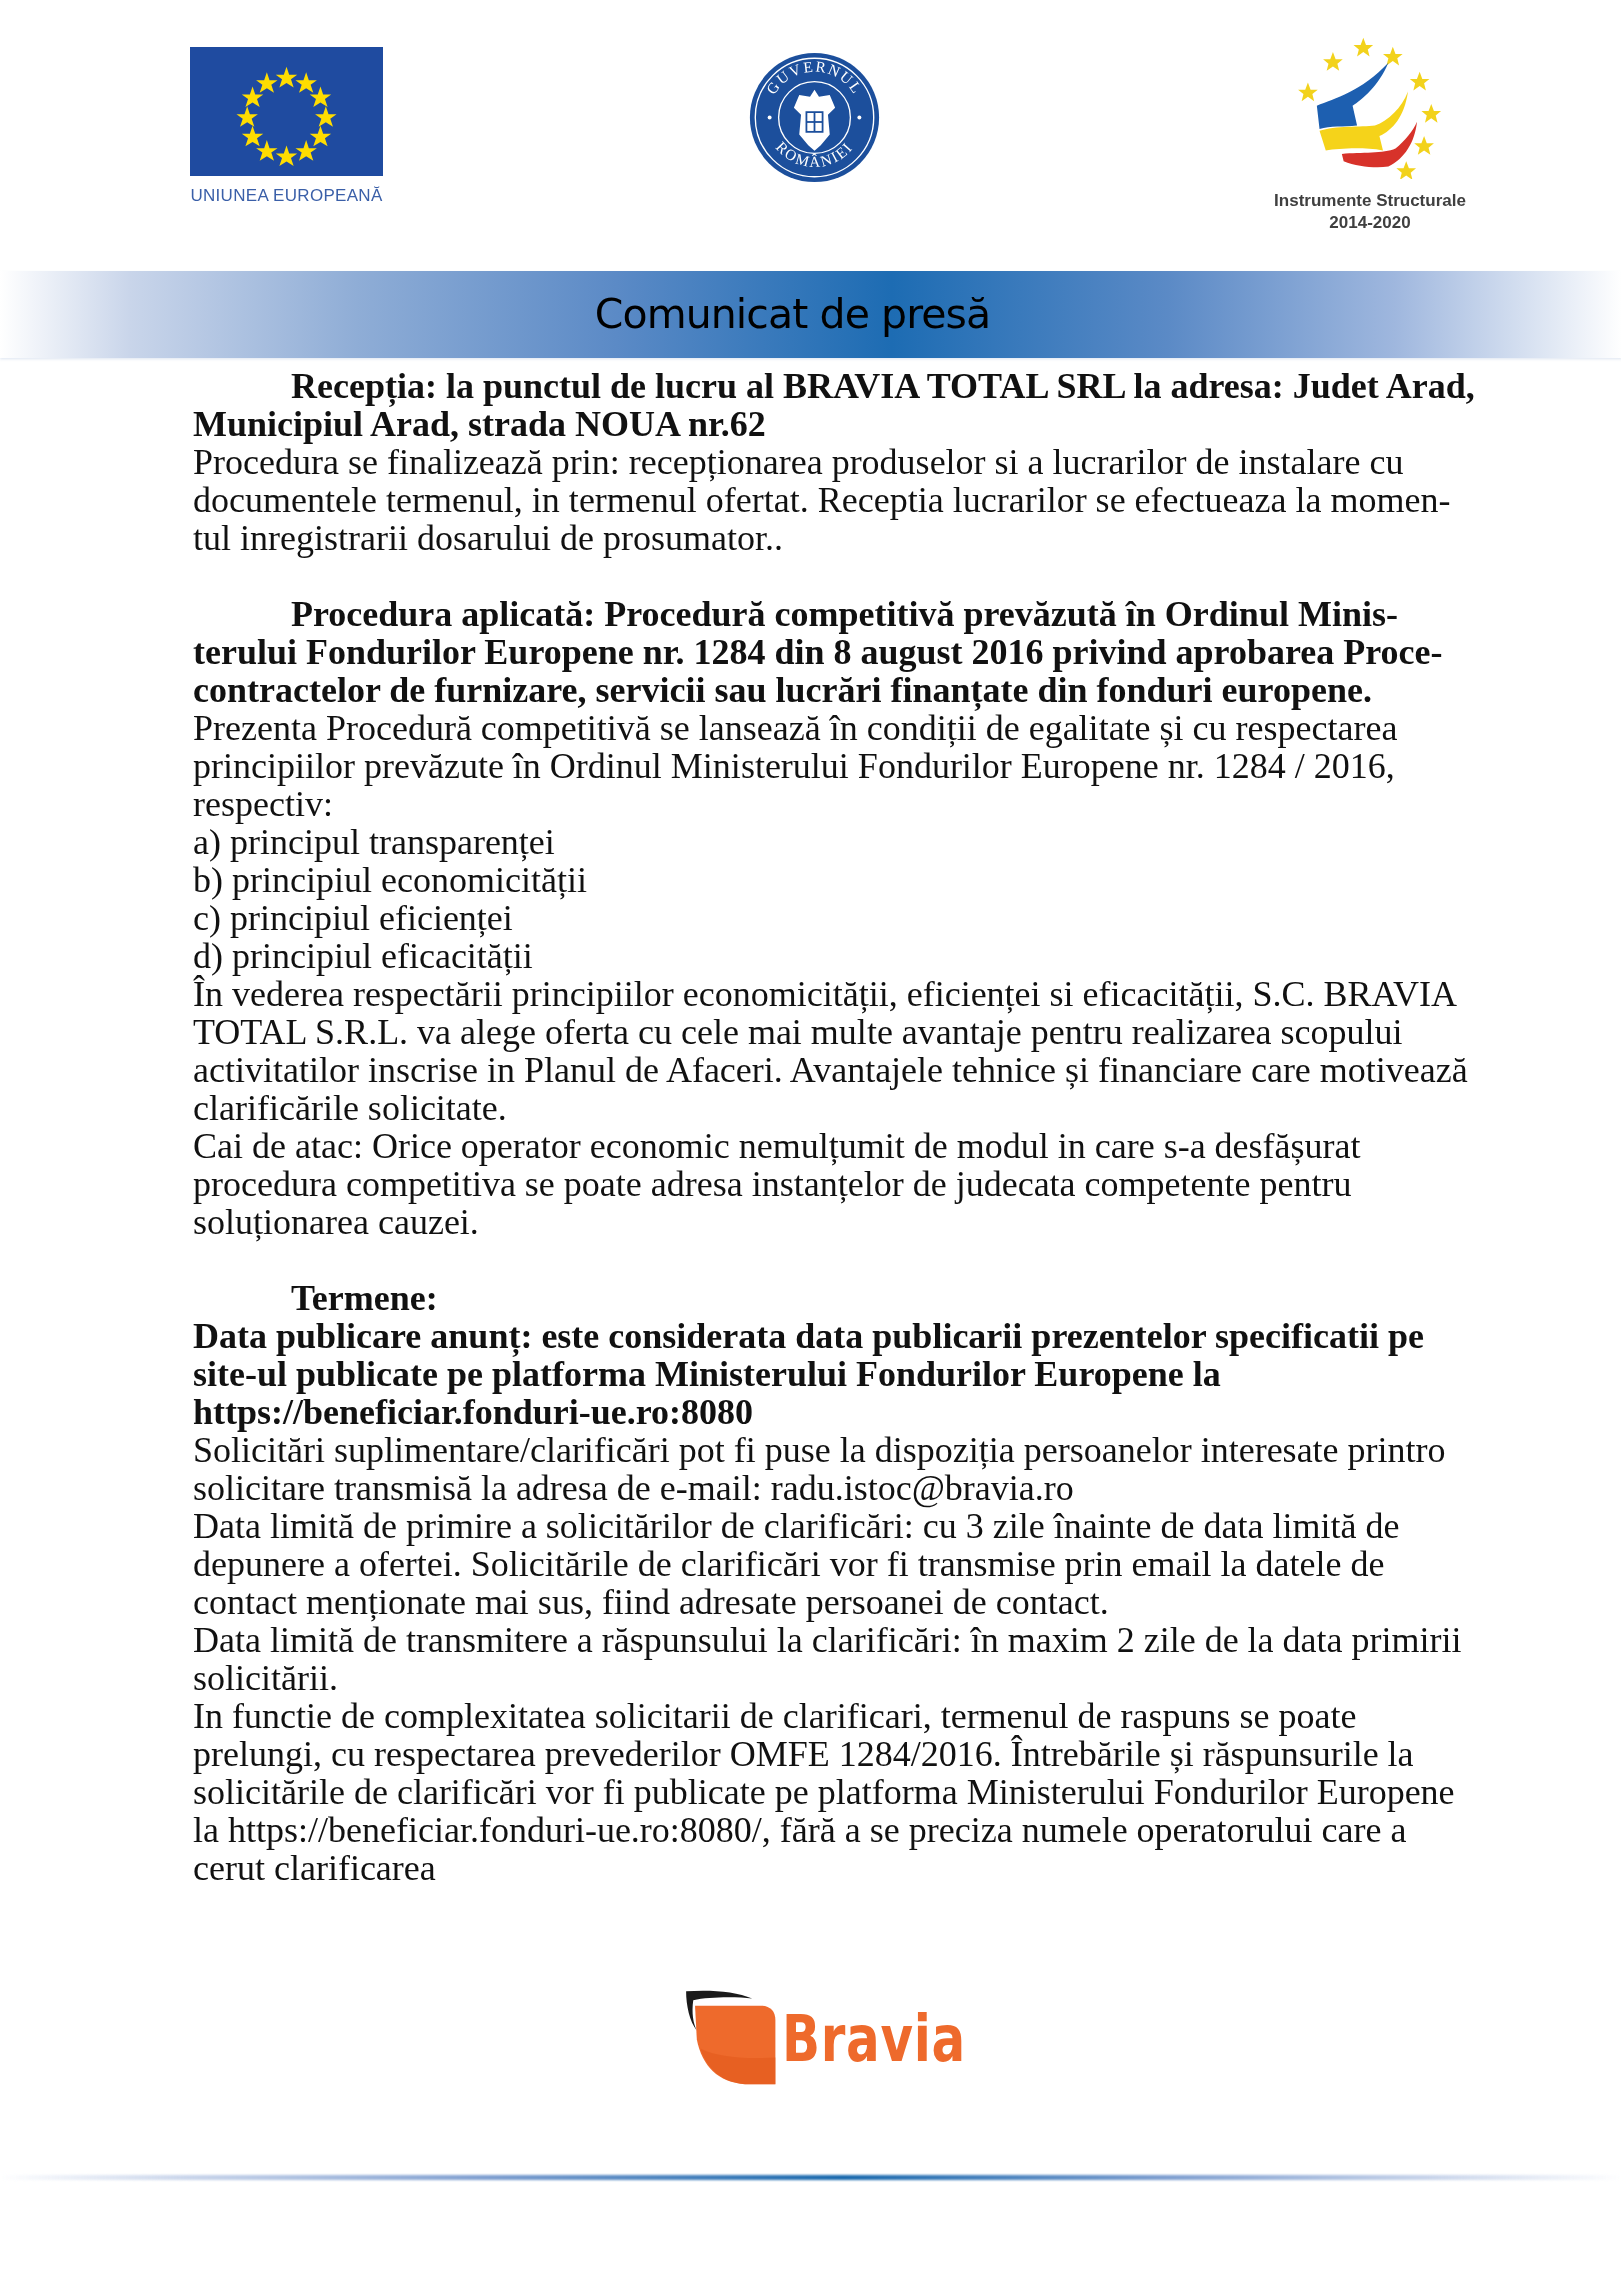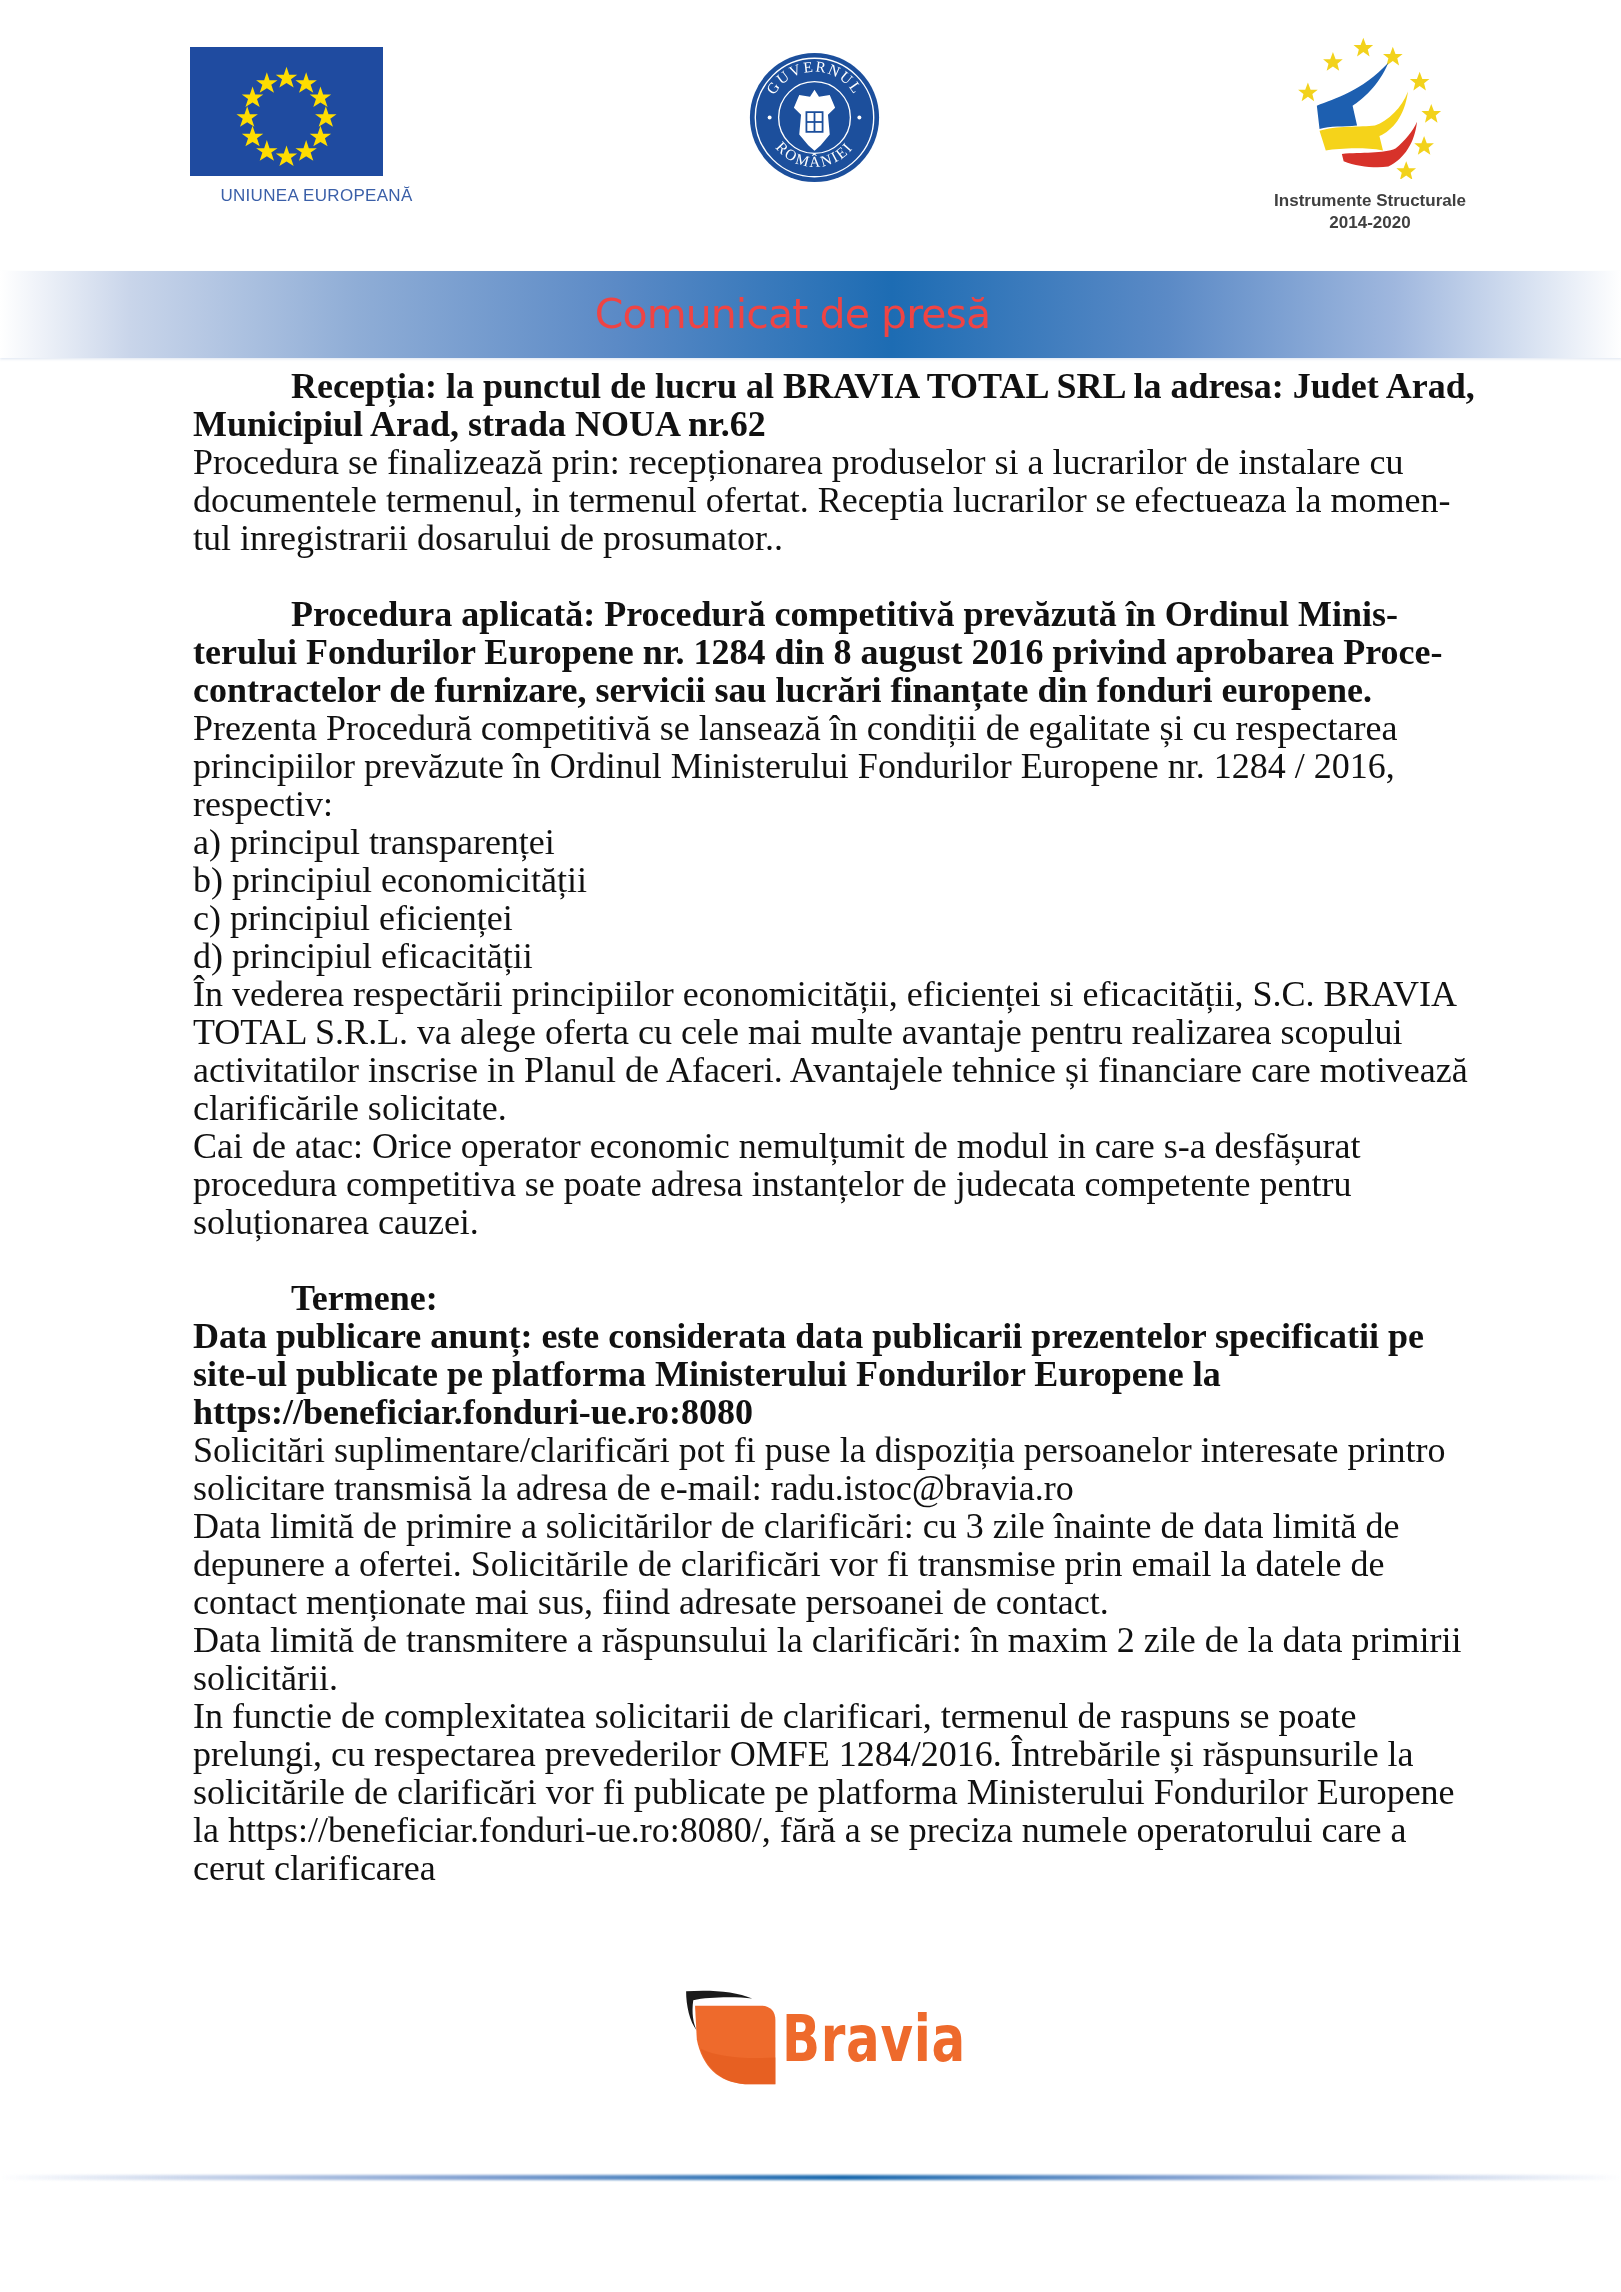--- a/index.html
+++ b/index.html
@@ -3,36 +3,36 @@
 <meta charset="utf-8">
 <style>
   html, body { margin:0; padding:0; background:#ffffff; }
   body { width:1622px; height:2293px; position:relative; overflow:hidden; }
   .abs { position:absolute; }
 
   
   .eu-flag { left:190px; top:47px; width:193px; height:129px; background:#1f4ba0; }
   .eu-flag svg { width:100%; height:100%; display:block; }
   .eu-label { left:190px; top:186px; width:193px; text-align:center;
-    font-family:"Liberation Sans", sans-serif; font-size:17px; color:#3a5fa8; letter-spacing:0.3px;margin-left:30px; }
+    font-family:"Liberation Sans", sans-serif; font-size:17px; color:#3a5fa8; letter-spacing:0.3px; }
 
   .gov-seal { left:749px; top:52px; width:131px; height:131px; }
   .gov-seal svg { width:100%; height:100%; display:block; }
 
   .is-logo { left:1290px; top:36px; width:152px; height:143px; }
   .is-logo svg { width:100%; height:100%; display:block; }
   .is-label { left:1249px; top:190px; width:242px; text-align:center;
     font-family:"Liberation Sans", sans-serif; font-weight:bold; font-size:17px; color:#404040; line-height:21.5px; }
 
   
   .banner { left:0; top:271px; width:1622px; height:87px;
     background: linear-gradient(to right, #ffffff 0%, #c9d5ea 8%, #8fadd6 22%, #5b8ac6 38%, #1d6cb3 55%, #5b8ac6 72%, #9fb7de 86%, #e3eaf5 96%, #ffffff 100%);
     box-shadow: 0 1.8px 2.7px rgba(120,150,200,0.25); }
   .banner-title { left:0; top:271px; width:1585px; height:87px; line-height:87px; text-align:center;
-    font-family:"DejaVu Sans", sans-serif; font-size:41px; color:#ef4444; letter-spacing:-0.9px; }
+    font-family:"DejaVu Sans", sans-serif; font-size:41px; color:#000000; letter-spacing:-0.9px; }
 
   
   .doc { left:193px; top:367px; width:1254px;
     font-family:"Liberation Serif", serif; font-size:36px; line-height:38px; color:#111; }
   .line { display:block; white-space:nowrap; height:38px; }
   .b { font-weight:bold; }
   .ind { padding-left:98px; }
   .gap { display:block; height:38px; }
 
   

